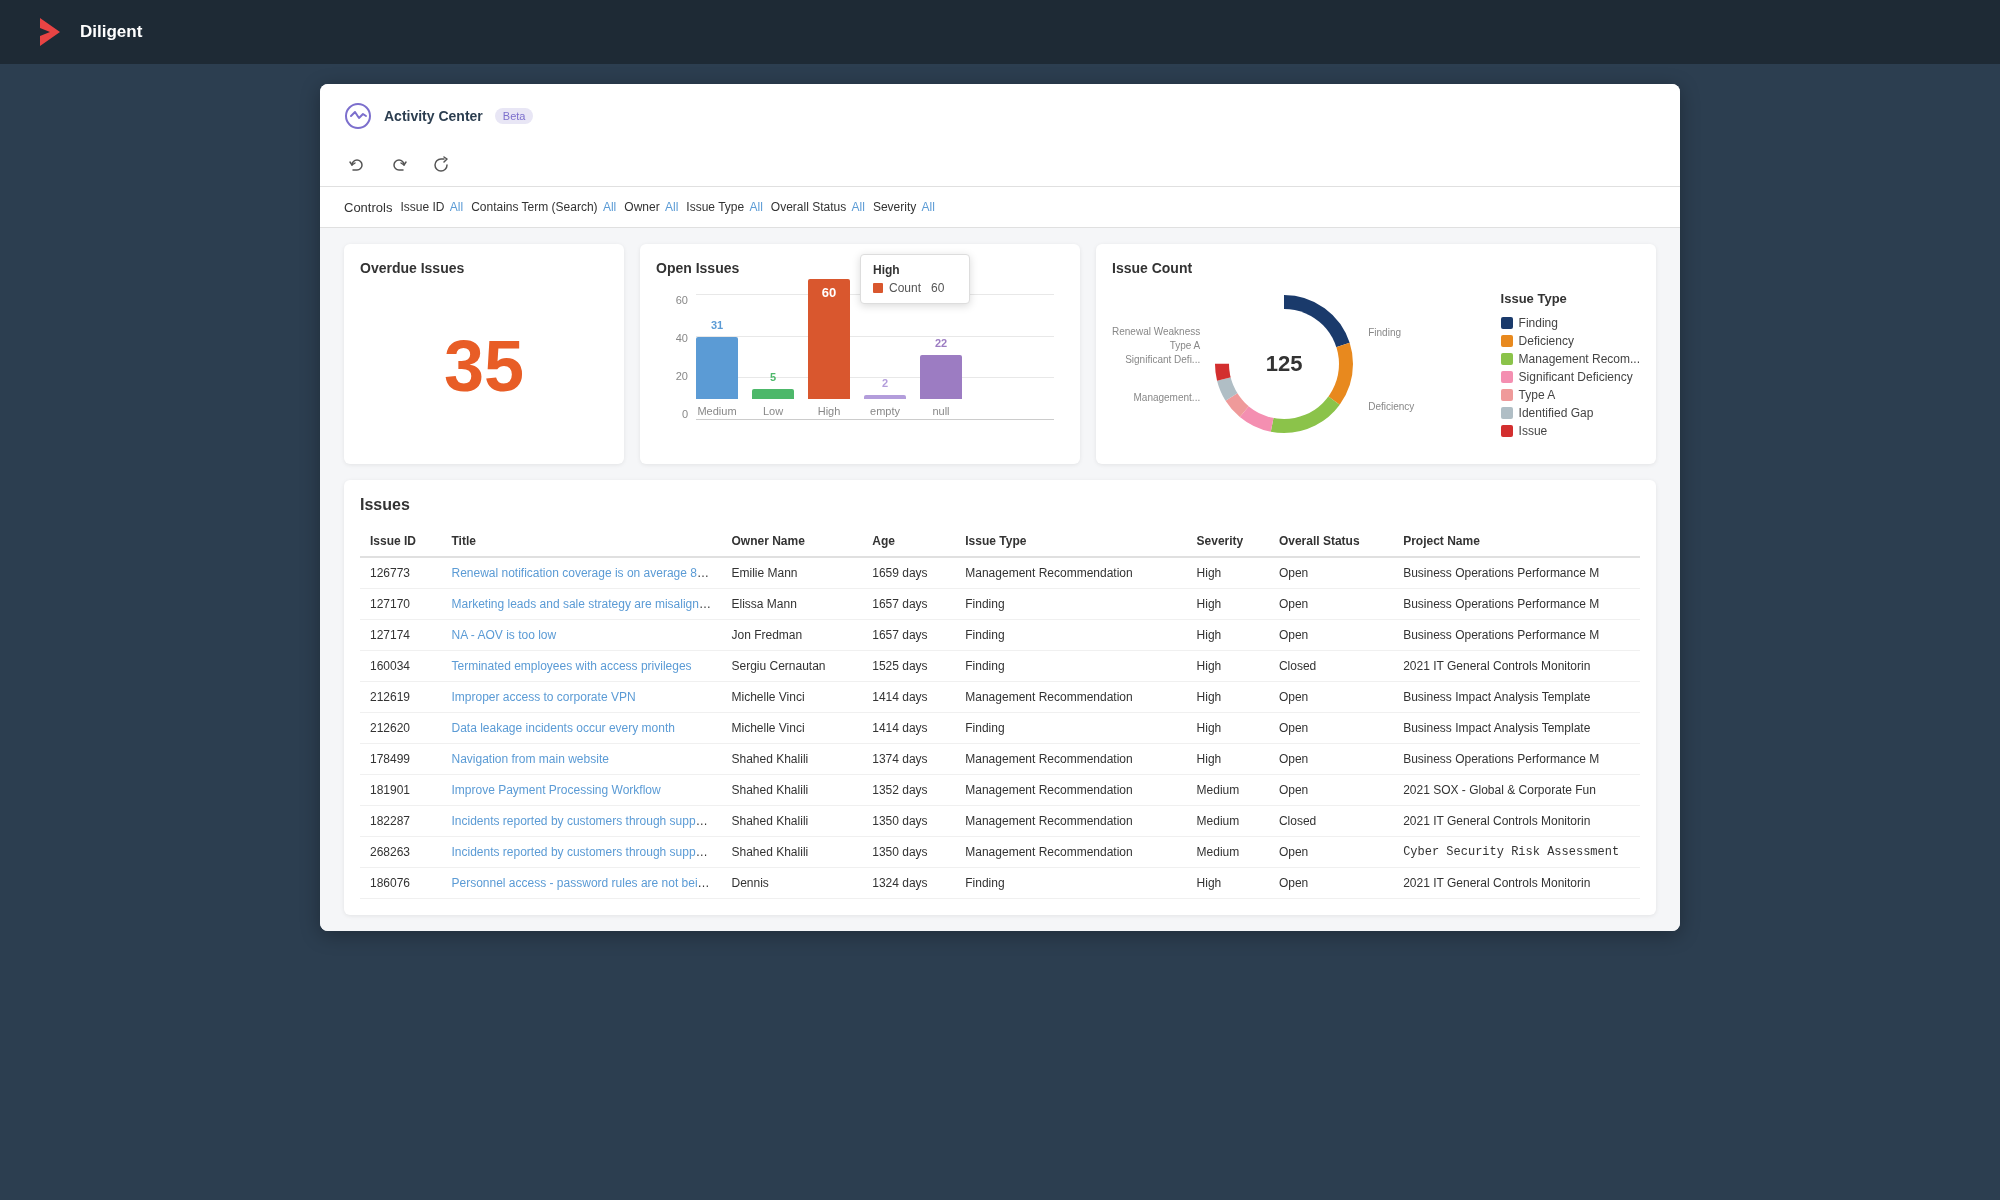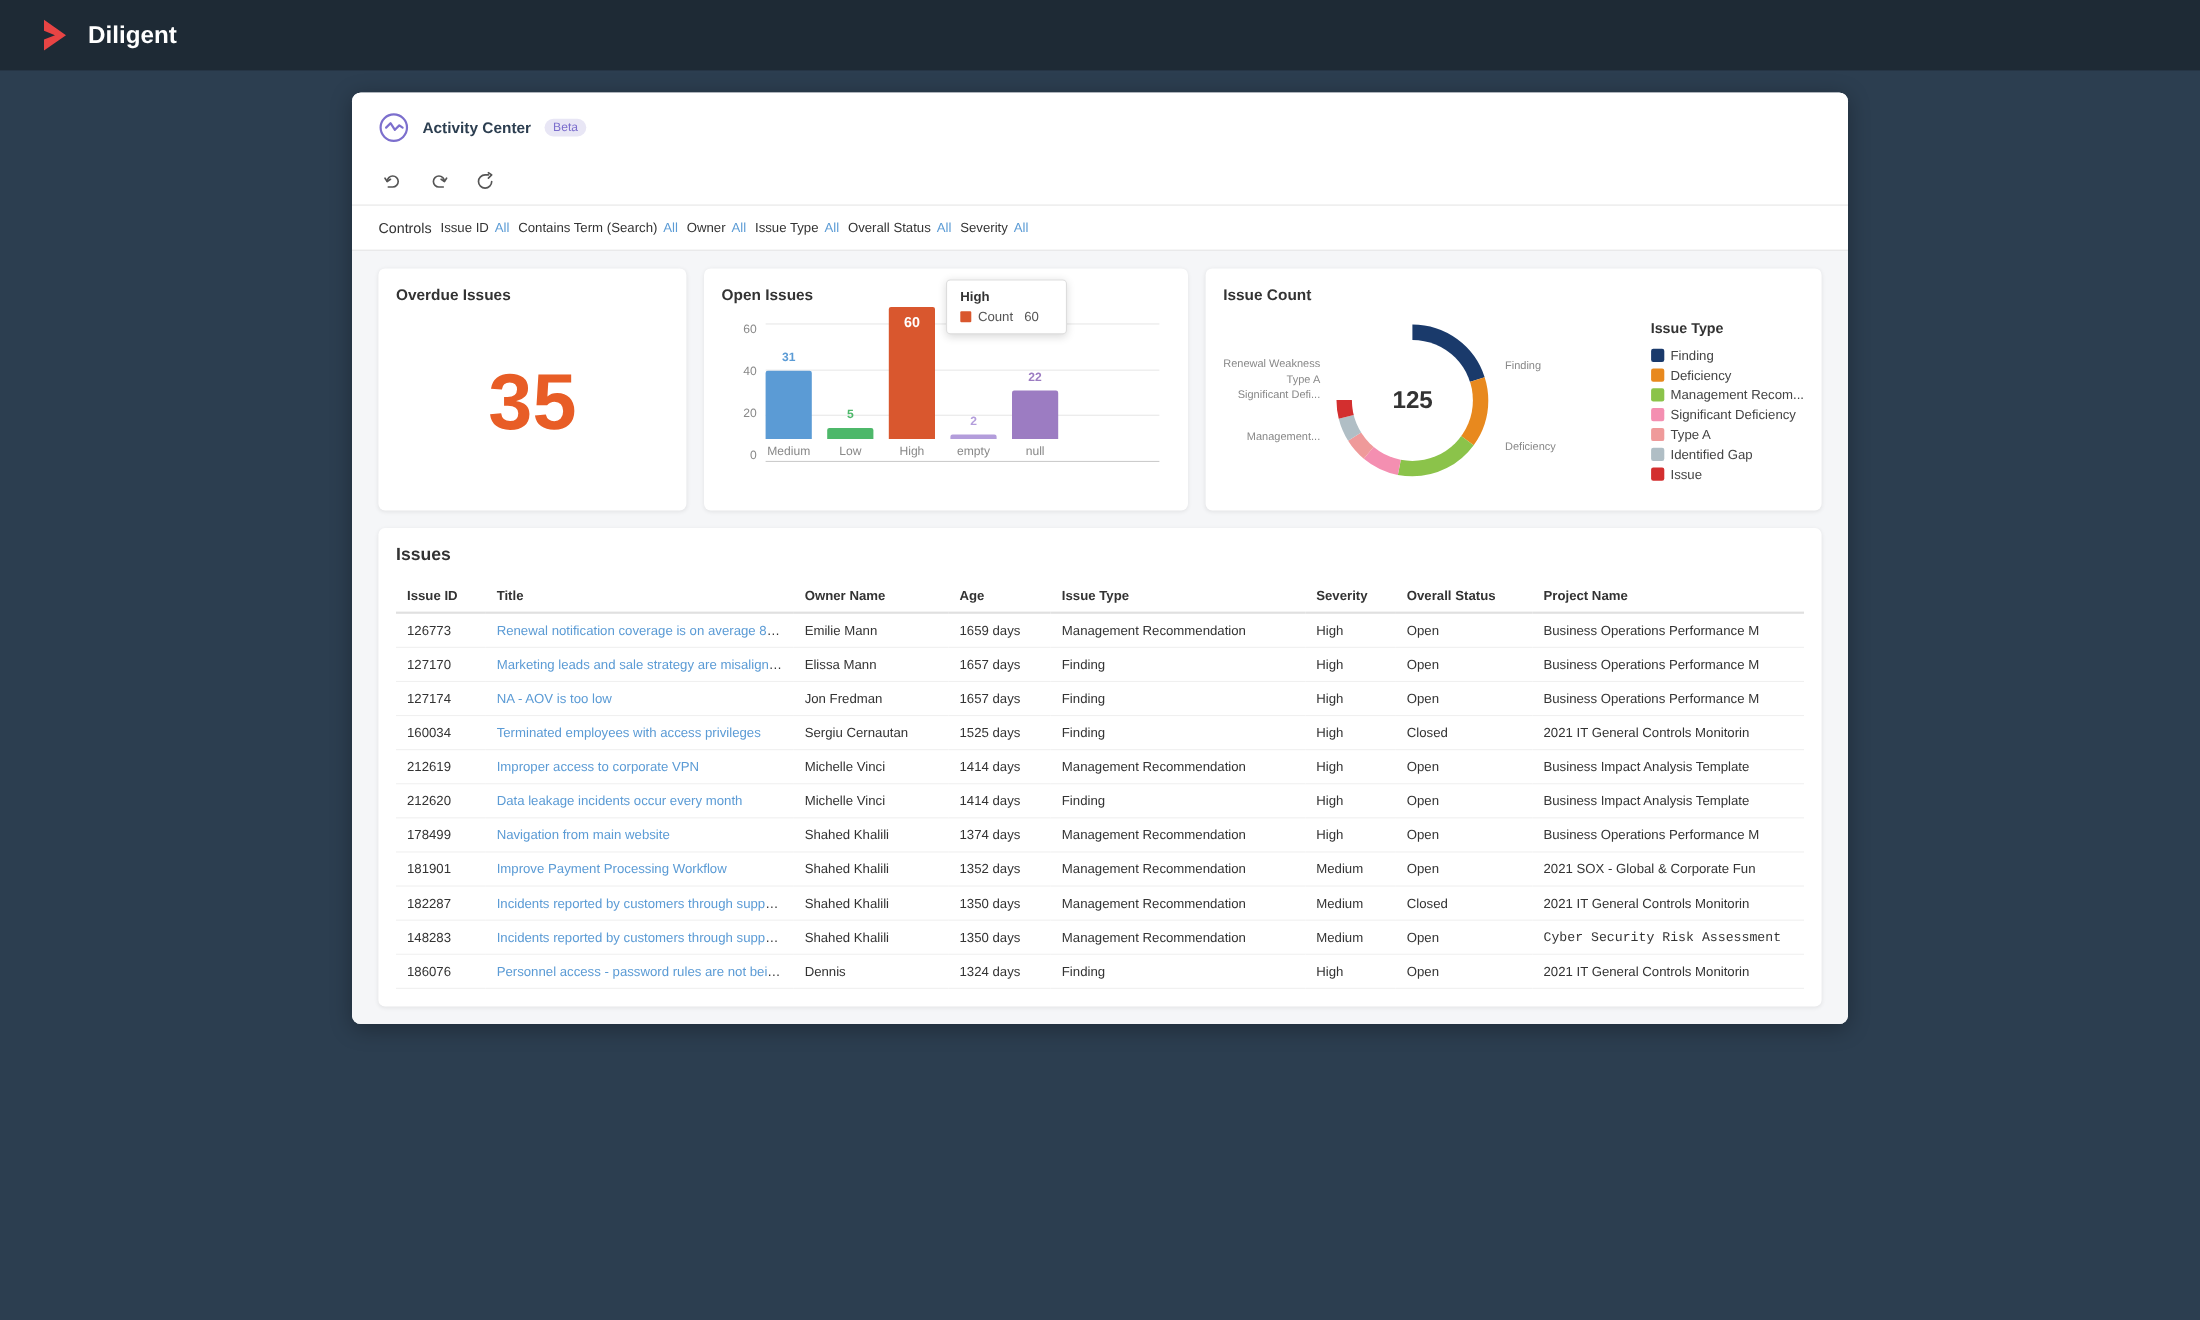--- a/index.html
+++ b/index.html
@@ -19,21 +19,21 @@
       align-items: center;
       gap: 12px;
       height: 64px;
     }
     .logo-icon {
       width: 36px;
       height: 36px;
     }
     .logo-text {
       color: white;
-      font-size: 22px;
+      font-size: 17px;
       font-weight: 600;
     }
     .main-container {
       background: #f0f2f5;
       width: 1360px;
       margin: 20px auto;
       border-radius: 8px;
       overflow: hidden;
       box-shadow: 0 4px 20px rgba(0,0,0,0.3);
     }
@@ -663,21 +663,21 @@
         <a class="issue-link" href="#">Incidents reported by customers through support have slower response time</a>
       </td>
       <td>Shahed Khalili</td>
       <td>1350 days</td>
       <td>Management Recommendation</td>
       <td>Medium</td>
       <td>Closed</td>
       <td style="max-width:200px;overflow:hidden;text-overflow:ellipsis;">2021 IT General Controls Monitorin</td>
     </tr>
             <tr>
-      <td>148283</td>
+      <td>268263</td>
       <td style="max-width:280px;overflow:hidden;text-overflow:ellipsis;">
         <a class="issue-link" href="#">Incidents reported by customers through support have slower response time</a>
       </td>
       <td>Shahed Khalili</td>
       <td>1350 days</td>
       <td>Management Recommendation</td>
       <td>Medium</td>
       <td>Open</td>
       <td style="max-width:200px;overflow:hidden;text-overflow:ellipsis;font-family:Liberation Mono, monospace;">Cyber Security Risk Assessment</td>
     </tr>

